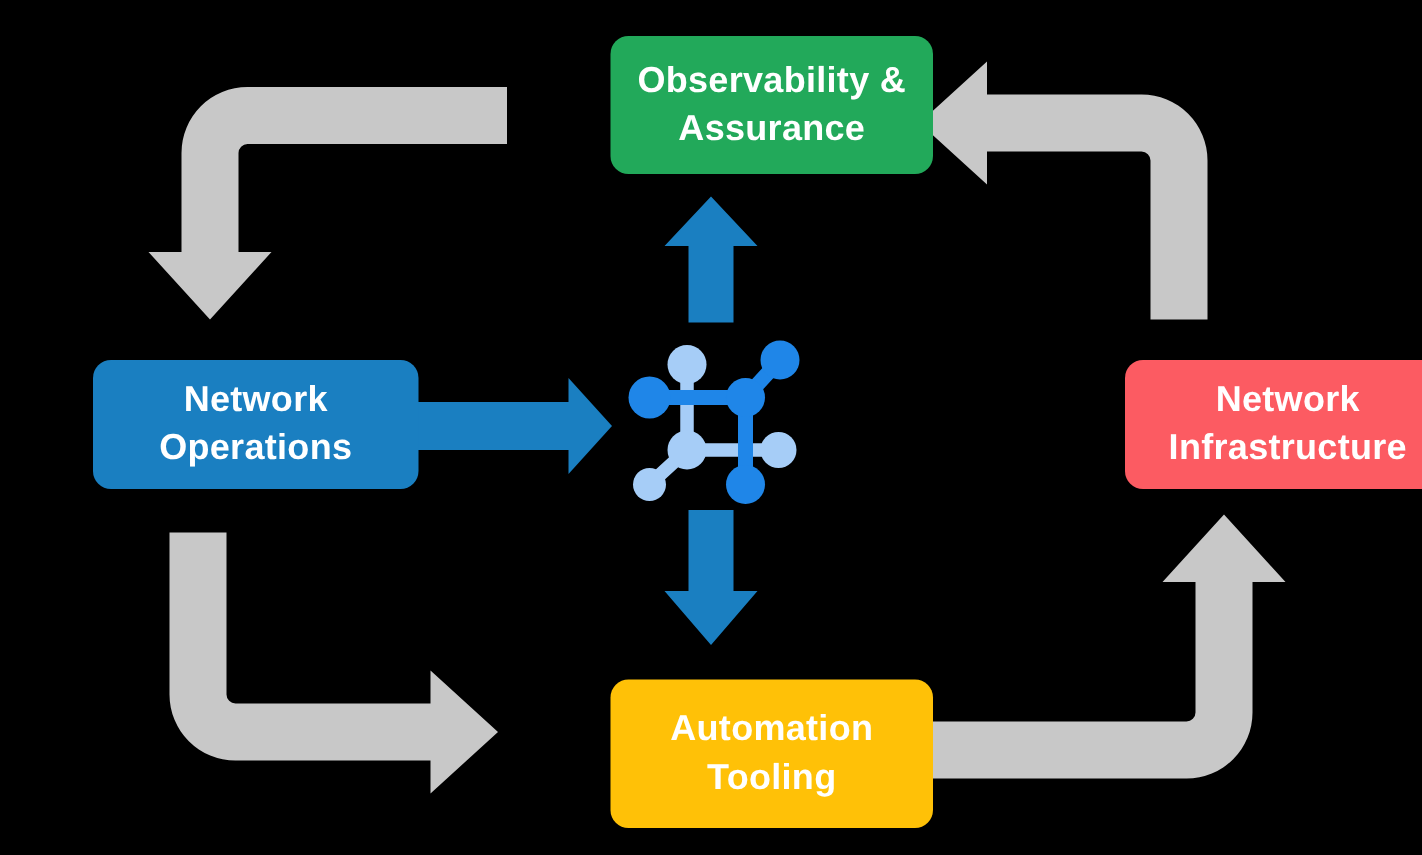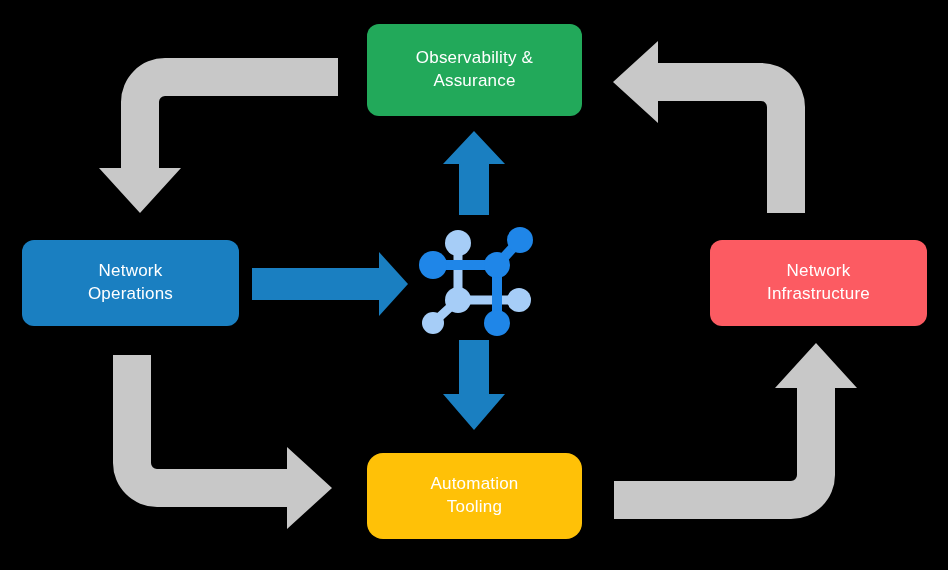--- a/index.html
+++ b/index.html
@@ -16,44 +16,44 @@
     font-family: "Liberation Sans", sans-serif;
   }
   .node-box {
     position: absolute;
     border-radius: 12px;
     display: flex;
     align-items: center;
     justify-content: center;
     text-align: center;
     color: #ffffff;
-    font-size: 17px;
+    font-size: 24px;
     line-height: 1.35;
-    font-weight: 400;
+    font-weight: 700;
     letter-spacing: 0.2px;
     box-sizing: border-box;
     padding: 6px 10px;
     white-space: pre-line;
+    margin-left: 40px;
   }
   #box-observability {
     left: 367px; top: 24px; width: 215px; height: 92px;
     background: #22a95a;
   }
   #box-operations {
     left: 22px; top: 240px; width: 217px; height: 86px;
     background: #1a7fc1;
   }
   #box-infrastructure {
     left: 710px; top: 240px; width: 217px; height: 86px;
     background: #fc5b62;
   }
   #box-automation {
-    left: 367px; top: 453px; width: 215px; height: 86px;
+    left: 367px; top: 453px; width: 215px; height: 99px;
     background: #ffc107;
-    border-radius: 16px;
   }
   .svg-layer {
     position: absolute;
     left: 0; top: 0;
     width: 948px;
     height: 570px;
     pointer-events: none;
   }
 </style>
 </head>

